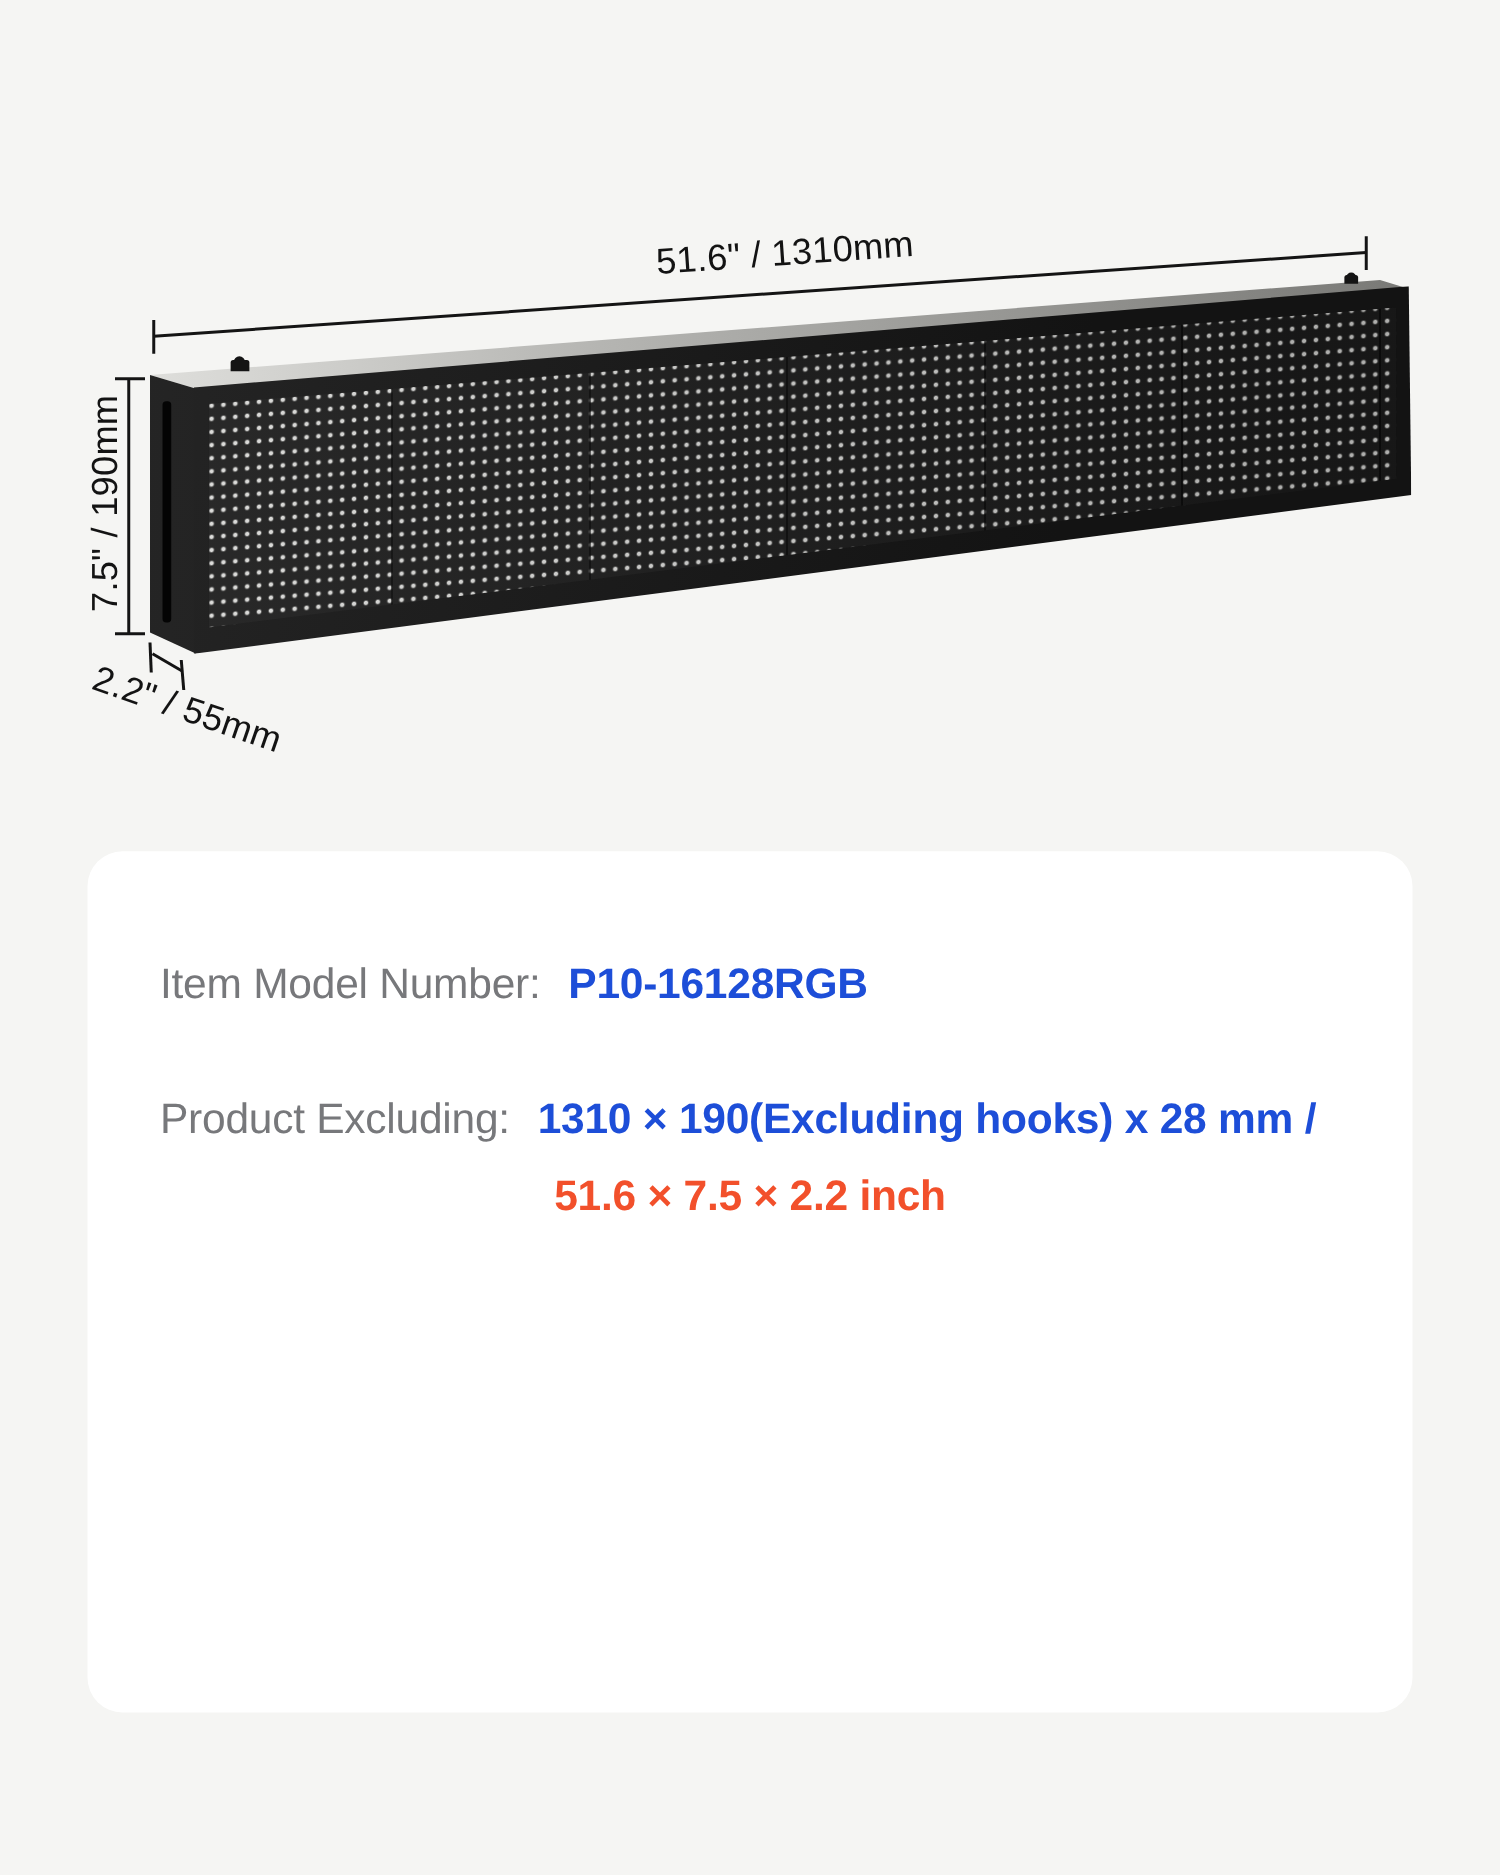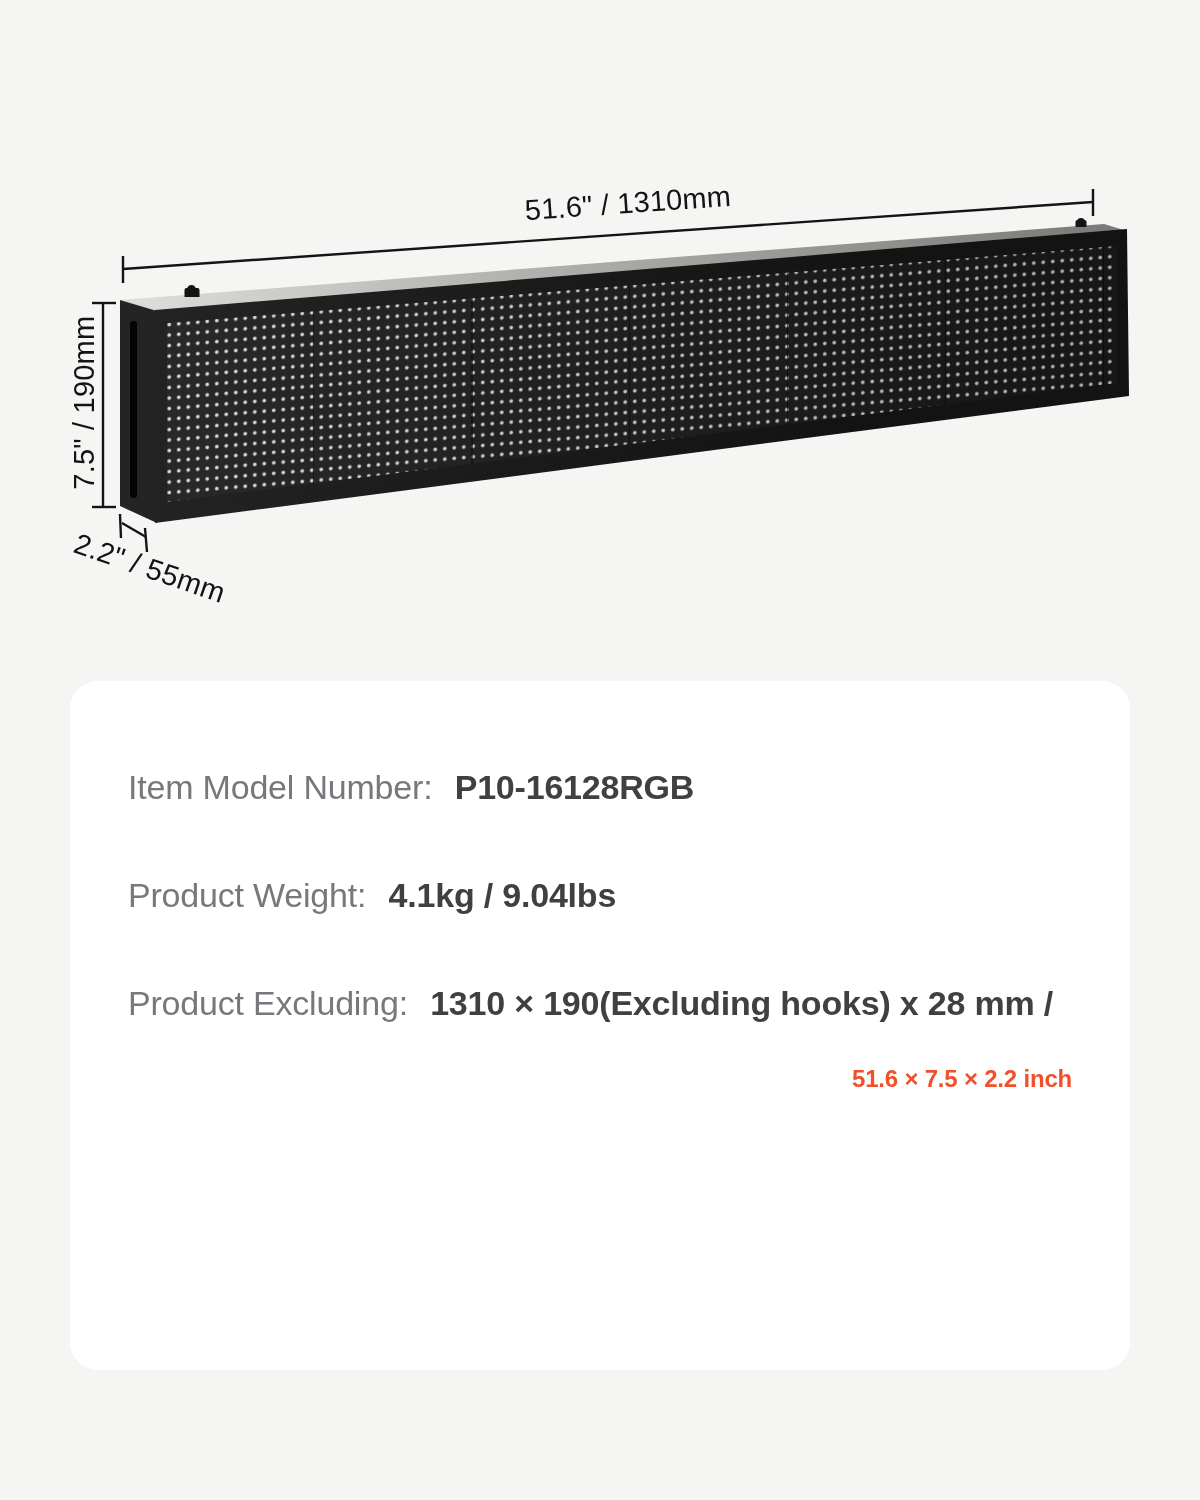--- a/index.html
+++ b/index.html
@@ -72,25 +72,25 @@
   .dim-d { left:52px;  top:552px; width:195px; text-align:center; transform:rotate(19deg); }
 
   
   .spec-card {
     position:absolute; left:70px; top:681px; width:1060px; height:689px;
     background:#ffffff; border-radius:28px;
     padding:84px 58px 0 58px;
   }
   .spec-row { font-size:34px; line-height:44px; margin-bottom:64px; letter-spacing:-0.2px; }
   .spec-label { color:#77787b;text-align:center; }
-  .spec-value { color:#404040; font-weight:bold; margin-left:13px; }
+  .spec-value { color:#1d4ed8; font-weight:bold; margin-left:13px; }
   .row-accessories .spec-value { margin-left:21px; }
   .spec-value-line2 {
-    color:#f2502b; font-weight:bold; font-size:24px; line-height:44px;
-    text-align:right; margin-top:32px;
+    color:#f2502b; font-weight:bold; font-size:34px; line-height:44px;
+    text-align:center; margin-top:18px;
   }
 </style>
 </head>
 <body>
 
 <div class="figure">
 
   <svg class="dim-svg" width="1200" height="665" viewBox="0 0 1200 665">
 
     <line x1="123" y1="269" x2="1093" y2="202" stroke="#141414" stroke-width="2.4"></line>
@@ -123,24 +123,20 @@
 </div>
 
 <div class="spec-card">
 
   <div class="spec-row row-model">
     <span class="spec-label">Item Model Number:</span>
     <span class="spec-value">P10-16128RGB</span>
   </div>
 
 
-  <div class="spec-row row-weight">
-    <span class="spec-label">Product Weight:</span>
-    <span class="spec-value">4.1kg / 9.04lbs</span>
-  </div>
 
   <div class="spec-row row-dimension">
     <span class="spec-label">Product Excluding:</span>
     <span class="spec-value">1310 × 190(Excluding hooks) x 28 mm /</span>
     <div class="spec-value-line2">51.6 × 7.5 × 2.2 inch</div>
   </div>
 
 
 </div>
 

